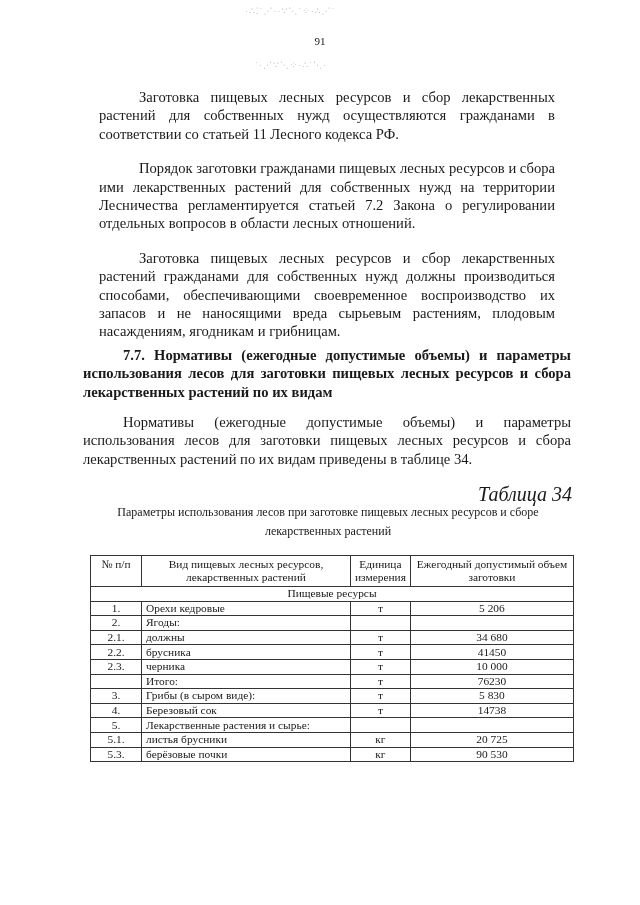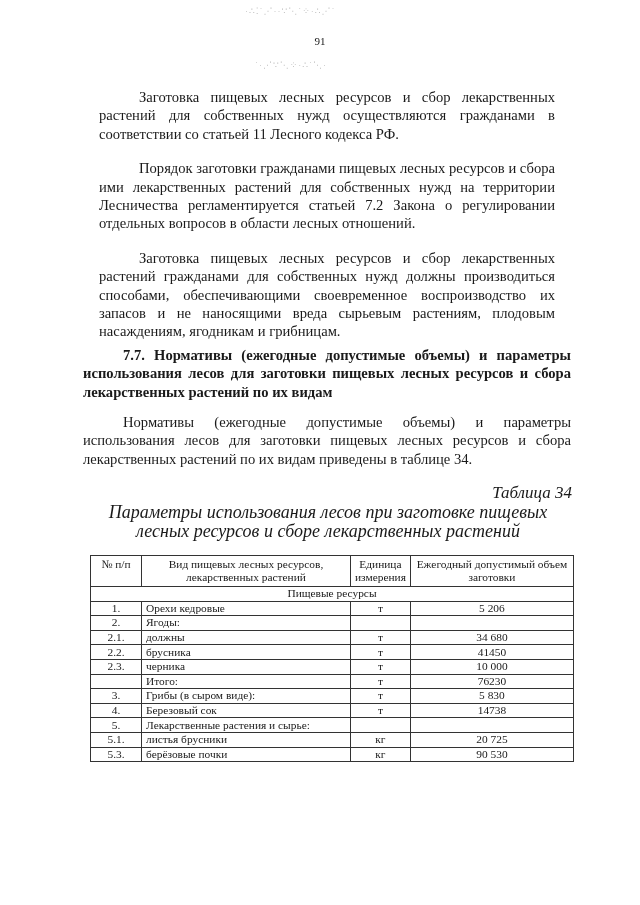--- a/index.html
+++ b/index.html
@@ -22,25 +22,25 @@
     position: absolute; left: 83px; width: 488px; top: 346px;
     font-weight: bold; font-size: 14.6px; line-height: 18.4px;
     text-indent: 40px; text-align: justify; margin: 0;
   }
   .intro {
     position: absolute; left: 83px; width: 488px; top: 413px;
     font-size: 14.6px; line-height: 18.4px; text-indent: 40px;
     text-align: justify; margin: 0;
   }
   .table-label {
-    position: absolute; right: 68px; top: 483px; font-style: italic; font-size: 17px;
+    position: absolute; right: 68px; top: 483px; font-style: italic; font-size: 20px;
   }
   .table-title {
     position: absolute; left: 83px; width: 490px; top: 503px; text-align: center;
-    font-size: 18px; line-height: 18.5px; font-style: italic;
+    font-size: 12px; line-height: 18.5px;
   }
   table.data {
     position: absolute; left: 90px; top: 555px; width: 484px;
     border-collapse: collapse; font-size: 11.4px; line-height: 13.2px; padding-left: 32px;
   }
   table.data td, table.data th {
     border: 1px solid #333; padding: 0 4px; font-weight: normal;
   }
   table.data th { text-align: center; vertical-align: top; padding-top: 2px; padding-bottom: 2px; line-height: 13px; }
   .c-num { width: 42px; text-align: center; }

